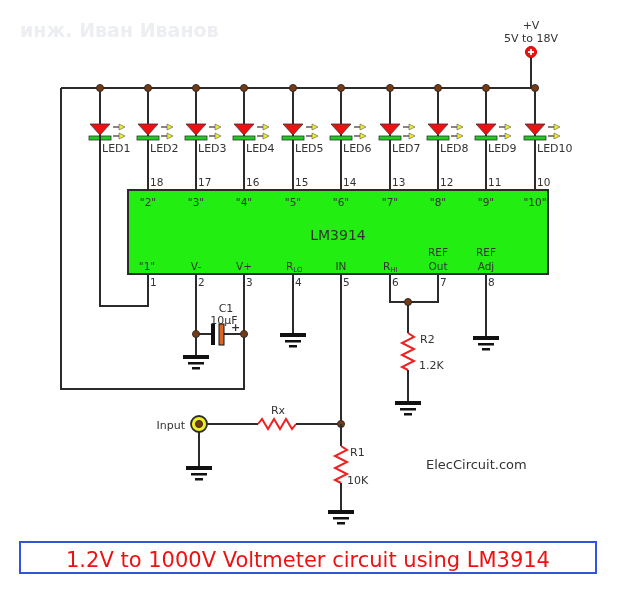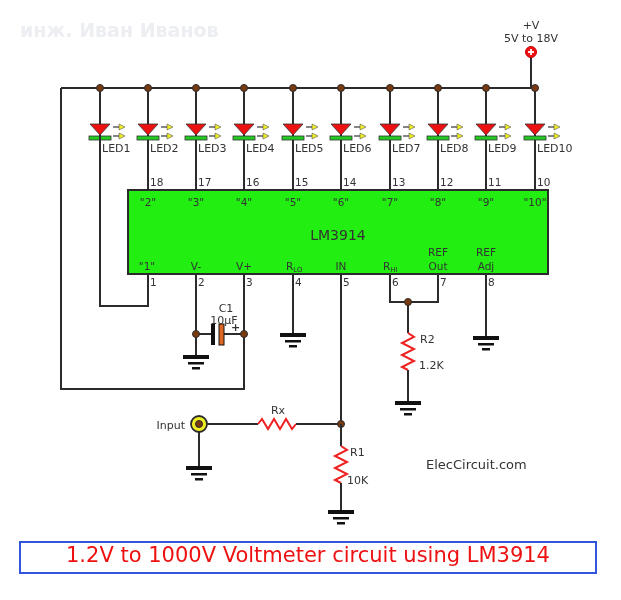--- a/index.html
+++ b/index.html
@@ -4,21 +4,21 @@
 <style>
   html, body { margin: 0; padding: 0; background: #ffffff; }
   body { width: 621px; height: 600px; position: relative; overflow: hidden; font-family: "DejaVu Sans", sans-serif; }
   svg { position: absolute; left: 0; top: 0; }
   .wire { stroke: #2b2b2b; stroke-width: 2; fill: none; }
   .lbl { font-family: "DejaVu Sans", sans-serif; font-size: 11px; fill: #333333; }
   .pin { font-family: "DejaVu Sans", sans-serif; font-size: 10.5px; fill: #333333; }
   .chip-lbl { font-family: "DejaVu Sans", sans-serif; font-size: 10.5px; fill: #333333; }
   .chip-title { font-family: "DejaVu Sans", sans-serif; font-size: 14px; fill: #333333; }
   .wm { font-family: "DejaVu Sans", sans-serif; font-size: 19px; font-weight: bold; fill: #eceef2; }
-  .caption-box { position: absolute; left: 19px; top: 541px; width: 578px; height: 33px; border: 2px solid #3355dd; box-sizing: border-box; background: #ffffff; display: flex; align-items: flex-start; justify-content: center; }
+  .caption-box { position: absolute; left: 19px; top: 541px; width: 578px; height: 33px; border: 2px solid #3355dd; box-sizing: border-box; background: #ffffff; display: flex; align-items: flex-end; justify-content: center; }
   .caption-text { font-family: "DejaVu Sans", sans-serif; font-size: 21px; color: #ee1111; white-space: nowrap; }
 </style>
 </head>
 <body>
 
 <svg width="621" height="600" viewBox="0 0 621 600">
 
   <text x="20" y="37" class="wm">инж. Иван Иванов</text>
 
   <text x="531" y="29" class="lbl" text-anchor="middle">+V</text>

